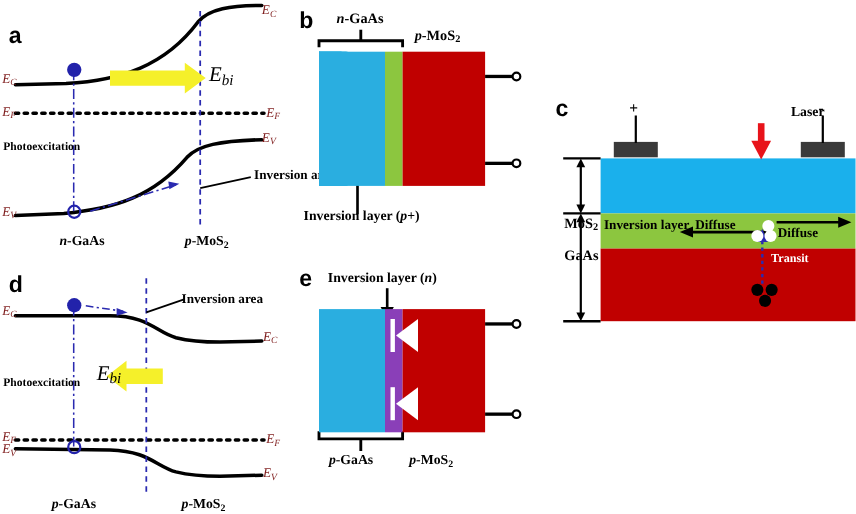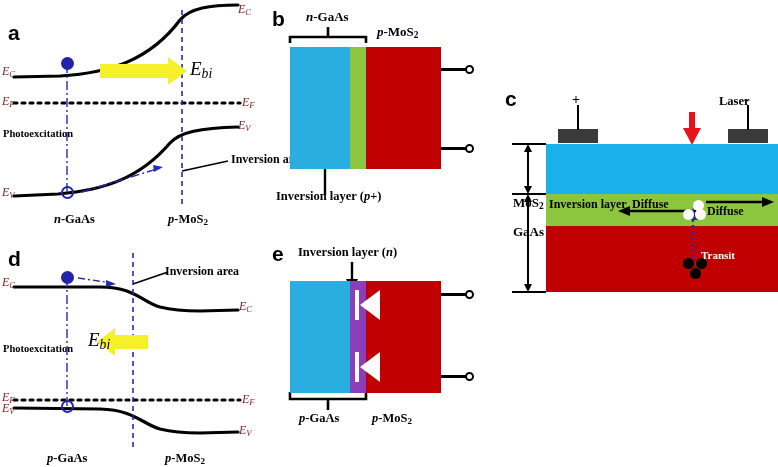--- a/index.html
+++ b/index.html
@@ -88,21 +88,20 @@
     line-height: 1;
   }
   .red-lbl {
     position: absolute;
     font-family: "Liberation Serif", serif;
     font-weight: bold;
     font-size: 11px;
     color: #ffffff;
     white-space: nowrap;
     line-height: 1;
-    margin-top: 20px;
   }
   .dot-white {
     position: absolute;
     border-radius: 50%;
     background: #ffffff;
   }
   .dot-black {
     position: absolute;
     border-radius: 50%;
     background: #000000;

